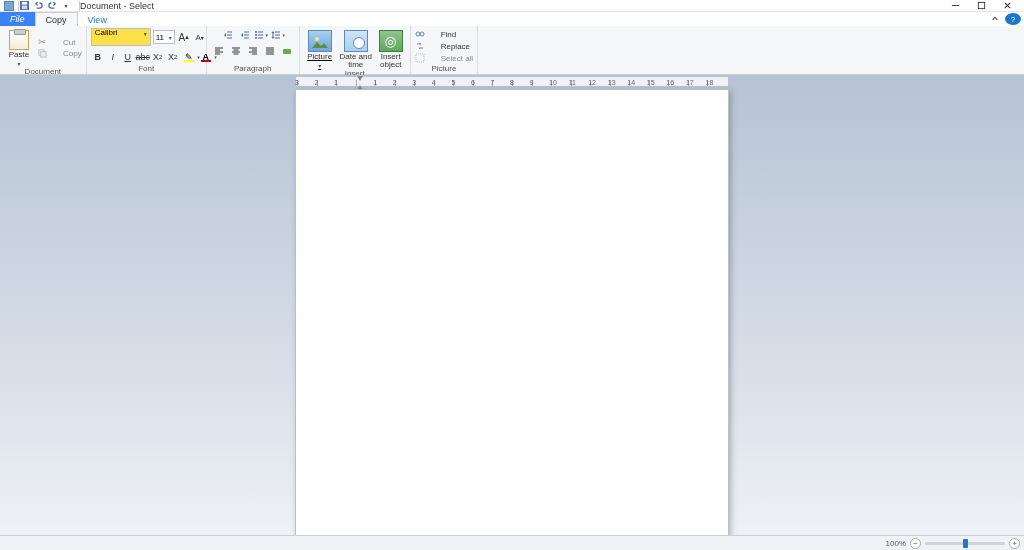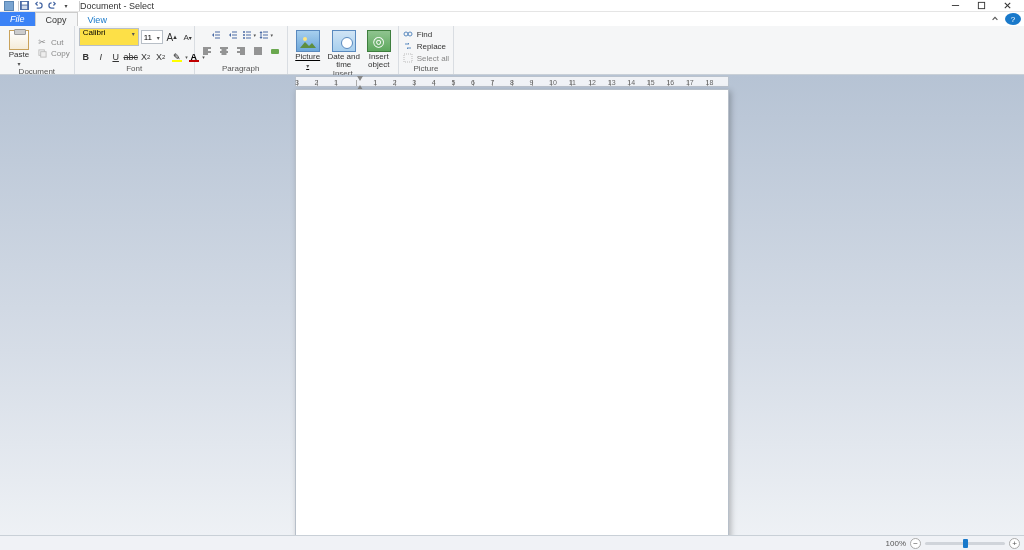--- a/index.html
+++ b/index.html
@@ -68,21 +68,21 @@
   align-items: stretch;
 }
 .group-body { flex:1; display:flex; align-items: center; gap:3px;}
 .group-label { text-align:center; font-size:8px; color:#555; padding-bottom:1px;}
 .bigbtn { display:flex; flex-direction:column; align-items:center; justify-content:flex-start; width:30px; gap:1px; padding-top:2px;}
 .bigbtn .ico { width:20px; height:20px; border:1px solid #c9a25a; background:linear-gradient(#fff,#f5ecd8); position:relative;}
 .bigbtn .ico.clipboard::after{content:""; position:absolute; top:-2px; left:4px; width:10px; height:4px; border:1px solid #999; background:#ccc; border-radius:1px;}
 .bigbtn .lbl { font-size:8px; color:#333; text-align:center; line-height:8px;}
 .drop-caret{ font-size:6px; color:#555;}
 .smallstack{ display:flex; flex-direction:column; gap:1px; justify-content:center; align-items:flex-start;}
-.smallbtn{ display:flex; align-items:center; gap:4px; font-size:8px; color:#888;}
+.smallbtn{ display:flex; align-items:center; gap:16px; font-size:8px; color:#888;}
 .smallbtn.enabled{color:#333;}
 .smallbtn .ico{width:10px;height:10px;display:inline-flex;align-items:center;justify-content:center;font-size:9px;}
 .font-row{display:flex; align-items:center; gap:2px;}
 .font-name{border:1px solid #b8bfc7; background:#fde047; width:60px; height:14px; font-size:8px; padding:8px 3px; display:flex; align-items:flex-end; justify-content:space-between;}
 .font-size{border:1px solid #b8bfc7; background:#fff; width:22px; height:14px; font-size:8px; padding:0 2px; display:flex; align-items:center; justify-content:space-between;}
 .sqbtn{width:14px; height:14px; display:flex; align-items:center; justify-content:center; font-size:9px; color:#333;}
 .btnrow{display:flex; align-items:center; gap:1px; margin-top:2px;}
 .colorbtn{width:16px;height:14px;display:flex;align-items:center;justify-content:center;position:relative;}
 .colorbtn .bar{position:absolute; bottom:2px; left:3px; width:10px; height:2px;}
 .para-row{display:flex; gap:1px;}

